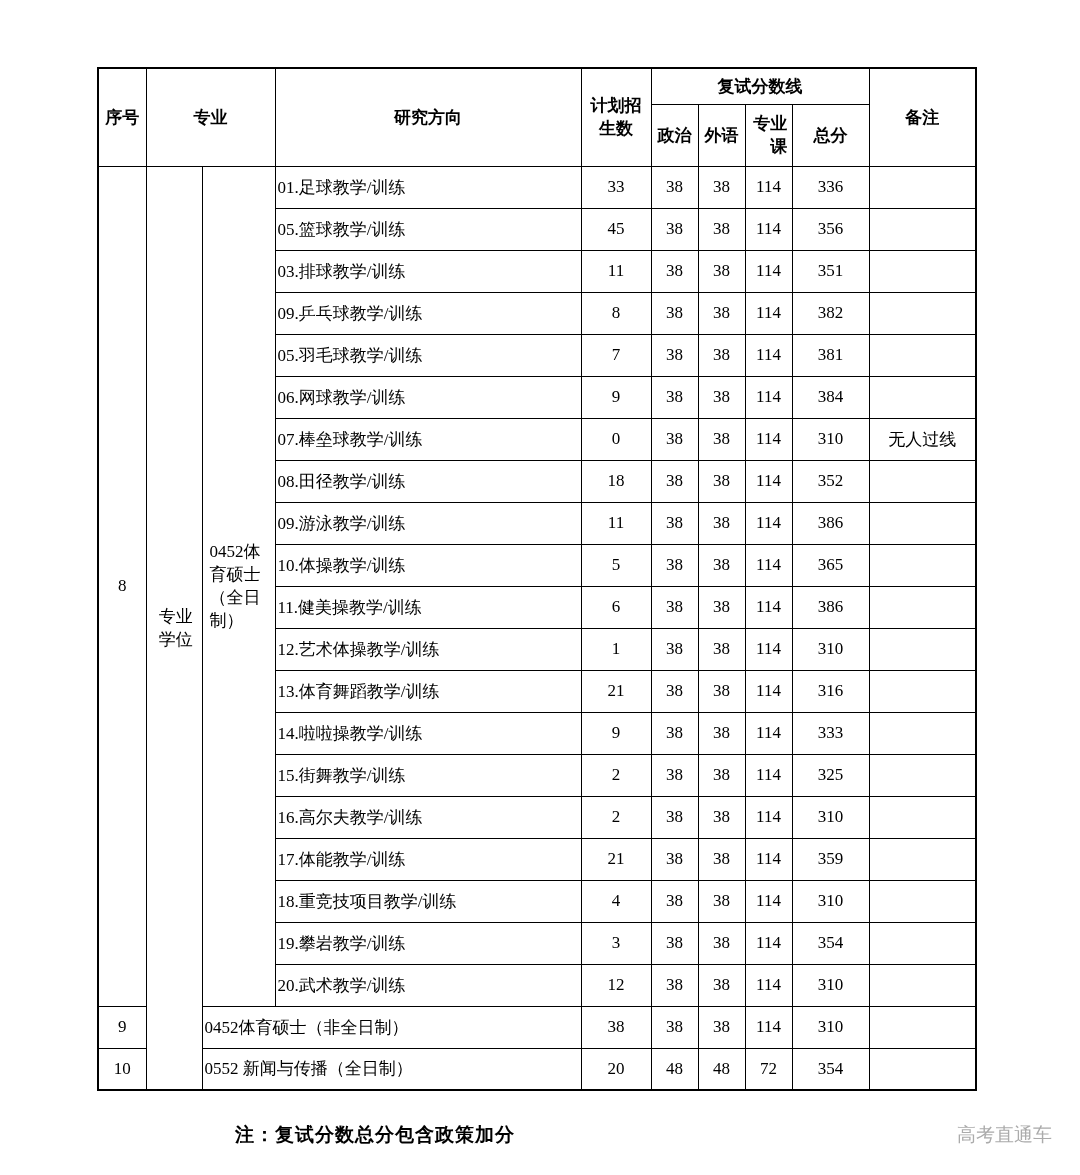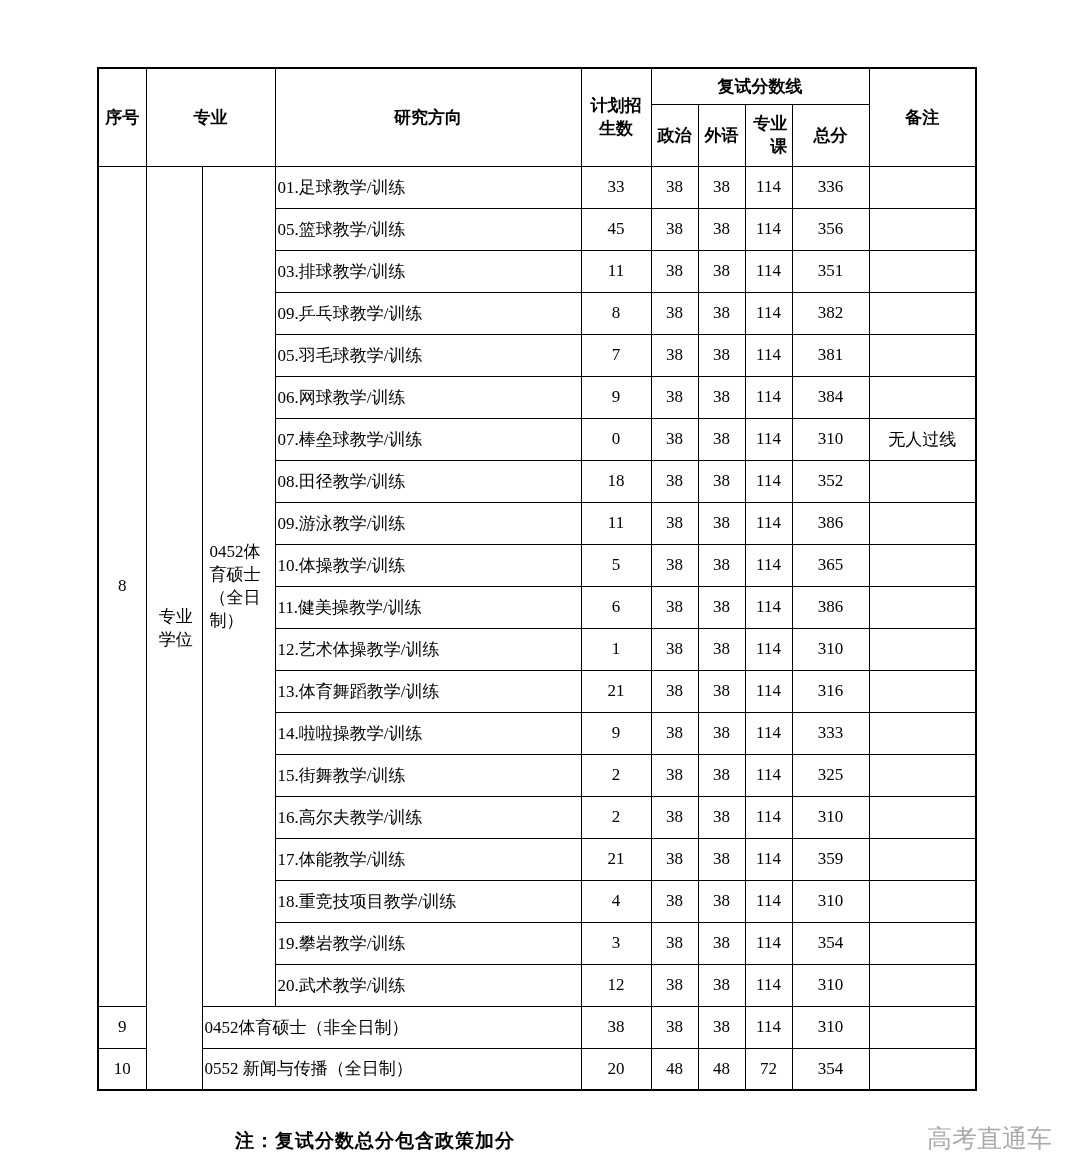--- a/index.html
+++ b/index.html
@@ -32,21 +32,21 @@
   .w3 { width: 3.05em; margin: 0 auto; word-break: break-all; text-align: center; }
   .wrapcell { word-break: break-all; padding: 0 7px; text-align: left; }
   .footer-line {
     width: 955px;
     margin-top: 31px;
     display: flex;
     justify-content: space-between;
     align-items: baseline;
   }
   .note { margin-left: 138px; font-weight: bold; font-size: 19px; letter-spacing: 1px; text-align: right; }
-  .watermark { color: #ababab; font-size: 25px; font-family: "Liberation Sans", sans-serif; }
+  .watermark { color: #ababab; font-size: 19px; font-family: "Liberation Sans", sans-serif; }
 </style>
 </head>
 <body>
 
 <div class="page">
 
   <table class="score-table">
     <colgroup>
       <col style="width:48px">
         <col style="width:56px">

